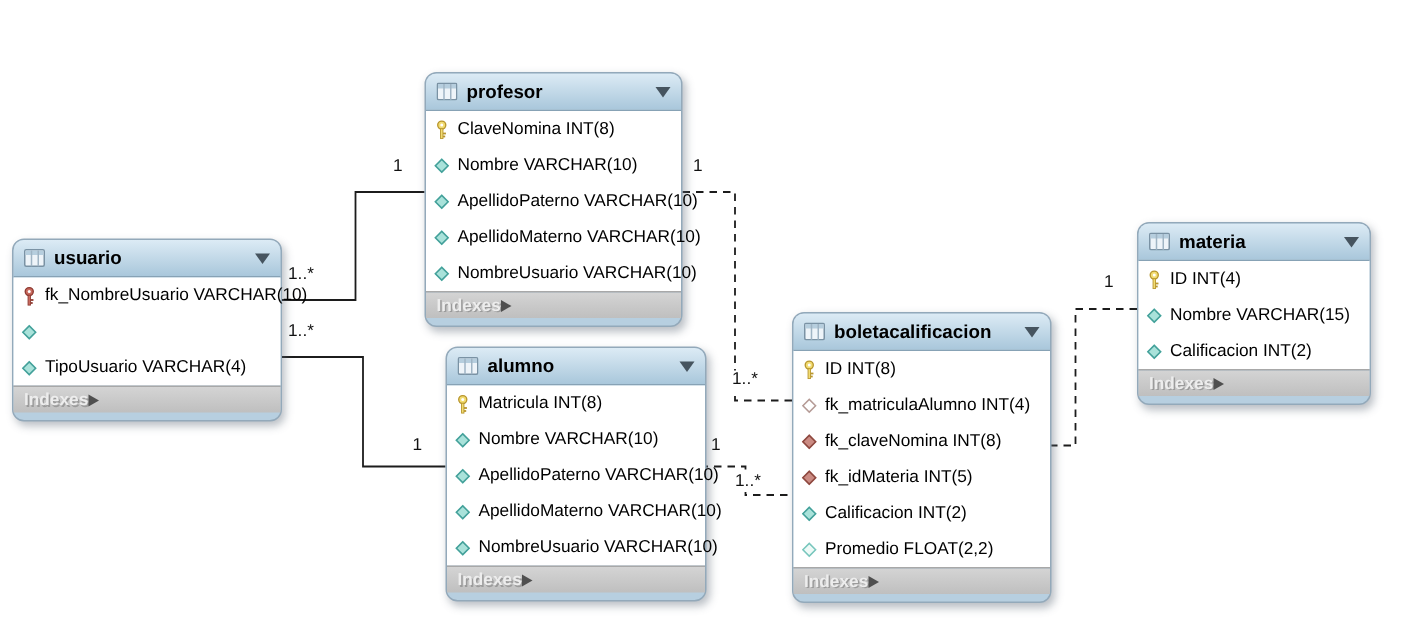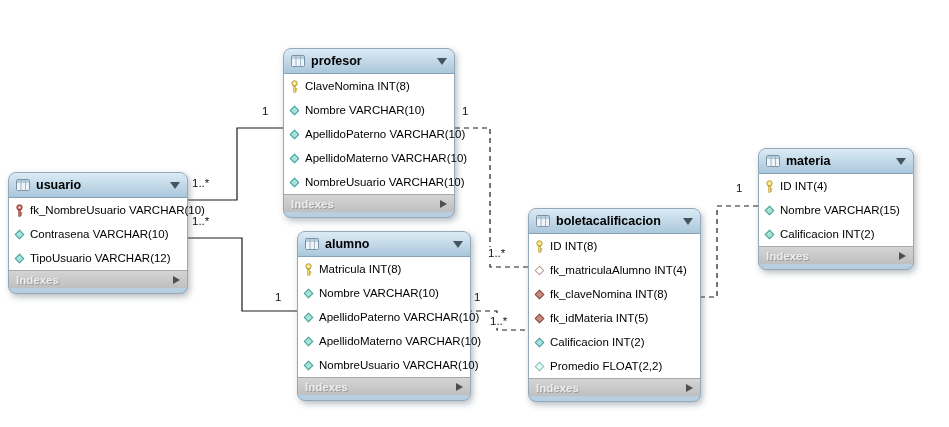--- a/index.html
+++ b/index.html
@@ -51,21 +51,21 @@
   .dia {
     width:7px; height:7px; transform:rotate(45deg);
     flex:0 0 auto; margin:0 2px; box-sizing:border-box;
   }
   .dia-cyan        { background:#a9e2da; border:1px solid #44a09a; }
   .dia-cyan-hollow { background:#eefaf7; border:1px solid #79c6bd; }
   .dia-red         { background:#cb8b83; border:1px solid #8d4940; }
   .dia-red-hollow  { background:#ffffff; border:1px solid #b59b96; }
 
   .tfoot {
-    height:18px; display:flex; align-items:center; justify-content:space-between;
+    height:18px; display:flex; align-items:center; justify-content:flex-start;
     padding:0 7px; box-sizing:border-box;
     background:linear-gradient(#d4d4d4,#bfbfbf);
     border-top:1px solid #a8a8a8;
   }
   .findexes {
     font-size:11.5px; font-weight:bold; color:#ededed;
     text-shadow:1px 1px 0 #9b9b9b;
   }
   .farrow {
     width:0; height:0;
@@ -90,21 +90,21 @@
   <span class="card" style="left:261px;top:105px">1</span>
   <span class="card" style="left:191px;top:215px">1..*</span>
   <span class="card" style="left:274px;top:291px">1</span>
   <span class="card" style="left:461px;top:105px">1</span>
   <span class="card" style="left:487px;top:247px">1..*</span>
   <span class="card" style="left:473px;top:291px">1</span>
   <span class="card" style="left:489px;top:315px">1..*</span>
   <span class="card" style="left:735px;top:182px">1</span>
   <span class="card" style="left:681px;top:279px">1..*</span>
 
-  <div class="table" style="left:8px;top:172px;width:180px">
+  <div class="table" style="left:8px;top:159px;width:180px">
     <div class="thead">
       <span class="ticon">
         <svg width="14" height="12" viewBox="0 0 14 12">
             <rect x="0.5" y="0.5" width="13" height="11" rx="1" fill="#eef4f9" stroke="#7a92a4"></rect>
             <rect x="1" y="1" width="12" height="3" fill="#b6cede"></rect>
             <line x1="5" y1="1" x2="5" y2="11.5" stroke="#9fb4c4"></line>
             <line x1="9.5" y1="1" x2="9.5" y2="11.5" stroke="#9fb4c4"></line>
           </svg>
       </span>
       <span class="tname">usuario</span>
@@ -118,25 +118,24 @@
               <circle cx="4.5" cy="3.4" r="1" fill="#fff"></circle>
               <rect x="3.7" y="5.8" width="1.6" height="6.6" fill="#c96a5f" stroke="#8e3b32" stroke-width="0.6"></rect>
               <rect x="5.3" y="8.4" width="2" height="1.2" fill="#8e3b32"></rect>
               <rect x="5.3" y="10.4" width="1.5" height="1.2" fill="#8e3b32"></rect>
             </svg>
         </span>
         <span class="rowlabel">fk_NombreUsuario VARCHAR(10)</span>
       </div>
       <div class="trow">
         <span class="dia dia-cyan"></span>
-        <span class="rowlabel">Contrasena VARCHAR(10)</span>
-      </div>
-      <div class="trow">
-        <span class="dia dia-cyan"></span>
-        <span class="rowlabel">TipoUsuario VARCHAR(12)</span>
+      </div>
+      <div class="trow">
+        <span class="dia dia-cyan"></span>
+        <span class="rowlabel">TipoUsuario VARCHAR(4)</span>
       </div>
     </div>
     <div class="tfoot">
       <span class="findexes">Indexes</span>
       <span class="farrow"></span>
     </div>
   </div>
 
   <div class="table" style="left:283px;top:48px;width:172px">
     <div class="thead">

